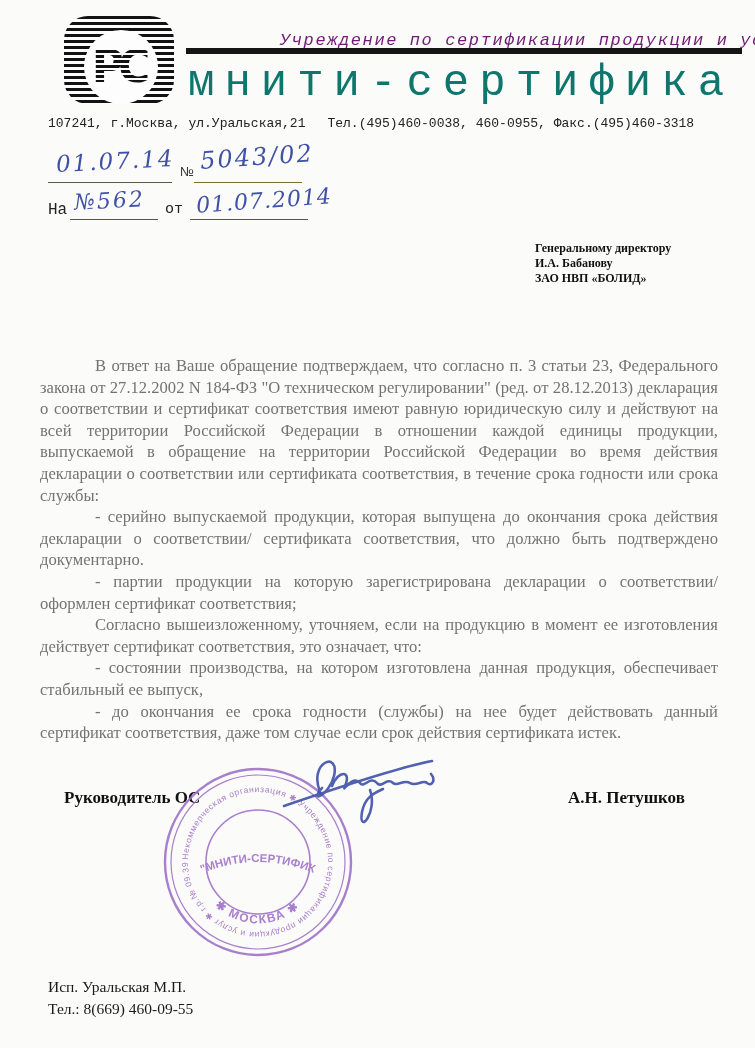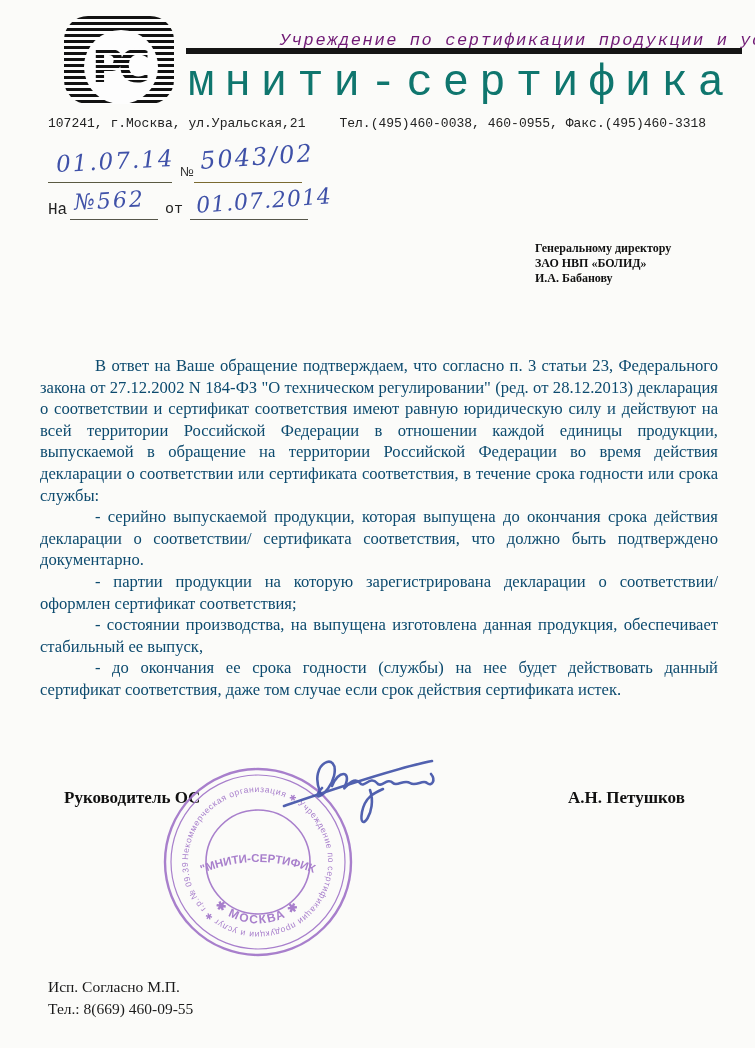--- a/index.html
+++ b/index.html
@@ -15,41 +15,41 @@
         letter-spacing:-6px;padding-right:6px;
         background:repeating-linear-gradient(#121212 0 3px,#fdfdfd 3px 5px);
         -webkit-background-clip:text;background-clip:text;color:transparent;}
   .tagline{position:absolute;left:280px;top:31px;font-family:"Liberation Mono",monospace;
         font-style:italic;font-size:17px;letter-spacing:1.6px;color:#701a75;white-space:nowrap;}
   .head-bar{position:absolute;left:186px;top:48px;width:556px;height:6px;background:#151515;}
   .main-title{position:absolute;left:188px;top:58px;width:560px;font-family:"Liberation Mono",monospace;
         font-size:44px;font-weight:400;letter-spacing:10px;color:#0f766e;white-space:nowrap;}
   .addr-row{position:absolute;left:48px;top:116px;width:660px;font-family:"Liberation Mono",monospace;
         font-size:13px;color:#222;white-space:nowrap;}
-  .addr-row .phones{margin-left:34px;}
+  .addr-row .phones{margin-left:22px;}
 
   
   .hand{font-family:"DejaVu Serif",serif;font-style:italic;color:#3f51a8;}
   .ref1-date{position:absolute;left:56px;top:148px;font-size:23px;transform:rotate(-3deg);letter-spacing:2px;}
   .ref1-line1{position:absolute;left:48px;top:182px;width:124px;border-bottom:1.5px solid #5a5a42;}
   .ref-no{position:absolute;left:180px;top:164px;font-family:"Liberation Sans",sans-serif;font-size:13px;color:#333;}
   .ref1-num{position:absolute;left:200px;top:143px;font-size:24px;transform:rotate(-4deg);letter-spacing:2px;}
   .ref1-line2{position:absolute;left:194px;top:182px;width:108px;border-bottom:1.5px solid #7a6a30;}
   .ref-na{position:absolute;left:48px;top:201px;font-family:"Liberation Mono",monospace;font-size:16px;color:#222;}
   .ref2-num{position:absolute;left:74px;top:188px;font-size:22px;transform:rotate(-3deg);letter-spacing:2px;}
   .ref2-line1{position:absolute;left:70px;top:219px;width:88px;border-bottom:1.5px solid #55554a;}
   .ref-ot{position:absolute;left:165px;top:201px;font-family:"Liberation Mono",monospace;font-size:15px;color:#222;}
   .ref2-date{position:absolute;left:196px;top:188px;font-size:22px;transform:rotate(-4deg);letter-spacing:1px;}
   .ref2-line2{position:absolute;left:190px;top:219px;width:118px;border-bottom:1.5px solid #55554a;}
 
   
   .addressee{position:absolute;left:535px;top:241px;font-size:12px;font-weight:bold;color:#111;line-height:1.27;}
 
   
-  .body-text{position:absolute;left:40px;top:355px;width:678px;font-size:16.6px;color:#0c4a6e;
+  .body-text{position:absolute;left:40px;top:355px;width:678px;font-size:16.6px;color:#737373;
         text-align:justify;line-height:21.6px;}
   .body-text p{margin:0;text-indent:55px;}
 
   
   .sig-position{position:absolute;left:64px;top:788px;font-size:17px;font-weight:bold;color:#111;}
   .sig-name{position:absolute;left:568px;top:788px;font-size:17px;font-weight:bold;color:#111;}
   .sig-svg{position:absolute;left:280px;top:748px;}
   .stamp-svg{position:absolute;left:158px;top:762px;opacity:.88;}
 
   
@@ -79,29 +79,30 @@
   <div class="ref1-line2"></div>
   <div class="ref-na">На</div>
   <div class="hand ref2-num">№562</div>
   <div class="ref2-line1"></div>
   <div class="ref-ot">от</div>
   <div class="hand ref2-date">01.07.2014</div>
   <div class="ref2-line2"></div>
 
   <div class="addressee">
     <div>Генеральному директору</div>
+    <div>И.А. Бабанову</div>
     <div>ЗАО НВП «БОЛИД»</div>
-    <div>И.А. Бабанову</div>
   </div>
 
   <div class="body-text">
     <p>В ответ на Ваше обращение подтверждаем, что согласно п. 3 статьи 23, Федерального закона от 27.12.2002 N 184-ФЗ "О техническом регулировании" (ред. от 28.12.2013) декларация о соответствии и сертификат соответствия имеют равную юридическую силу и действуют на всей территории Российской Федерации в отношении каждой единицы продукции, выпускаемой в обращение на территории Российской Федерации во время действия декларации о соответствии или сертификата соответствия, в течение срока годности или срока службы:</p>
     <p>- серийно выпускаемой продукции, которая выпущена до окончания срока действия декларации о соответствии/ сертификата соответствия, что должно быть подтверждено документарно.</p>
     <p>- партии продукции на которую зарегистрирована декларации о соответствии/оформлен сертификат соответствия;</p>
-    <p>- состоянии производства, на выпущена изготовлена данная продукция, обеспечивает стабильный ее выпуск,</p>
+    <p>Согласно вышеизложенному, уточняем, если на продукцию в момент ее изготовления действует сертификат соответствия, это означает, что:</p>
+    <p>- состоянии производства, на котором изготовлена данная продукция, обеспечивает стабильный ее выпуск,</p>
     <p>- до окончания ее срока годности (службы) на нее будет действовать данный сертификат соответствия, даже  том случае если срок действия сертификата истек.</p>
   </div>
 
   <div class="sig-position">Руководитель ОС</div>
   <div class="sig-name">А.Н. Петушков</div>
 
   <svg class="stamp-svg" width="200" height="200" viewBox="0 0 200 200">
     <g stroke="#9d6fc6" fill="none">
       <circle cx="100" cy="100" r="93" stroke-width="2.4"></circle>
       <circle cx="100" cy="100" r="87" stroke-width="1.2"></circle>
@@ -126,17 +127,17 @@
   <svg class="sig-svg" width="175" height="100" viewBox="0 0 175 100">
     <g stroke="#3f51a8" stroke-width="2.6" fill="none" stroke-linecap="round" opacity="0.9">
       <path d="M4,58 C45,44 115,20 152,13"></path>
       <path d="M40,44 C28,14 60,2 54,28 C49,48 28,56 42,40"></path>
       <path d="M52,38 C58,22 72,22 65,38 C61,47 72,26 80,35 C84,41 90,27 97,35 C101,41 107,29 113,35 C117,39 124,31 130,35 C136,39 143,31 147,35 C152,39 156,32 151,26"></path>
       <path d="M90,42 C98,64 78,88 82,64 C85,49 94,45 103,41"></path>
     </g>
   </svg>
 
   <div class="footer">
-    <div>Исп. Согласно М.П.</div>
+    <div>Исп. Уральская М.П.</div>
     <div>Тел.: 8(669) 460-09-55</div>
   </div>
 
 </div>
 
 </body></html>

